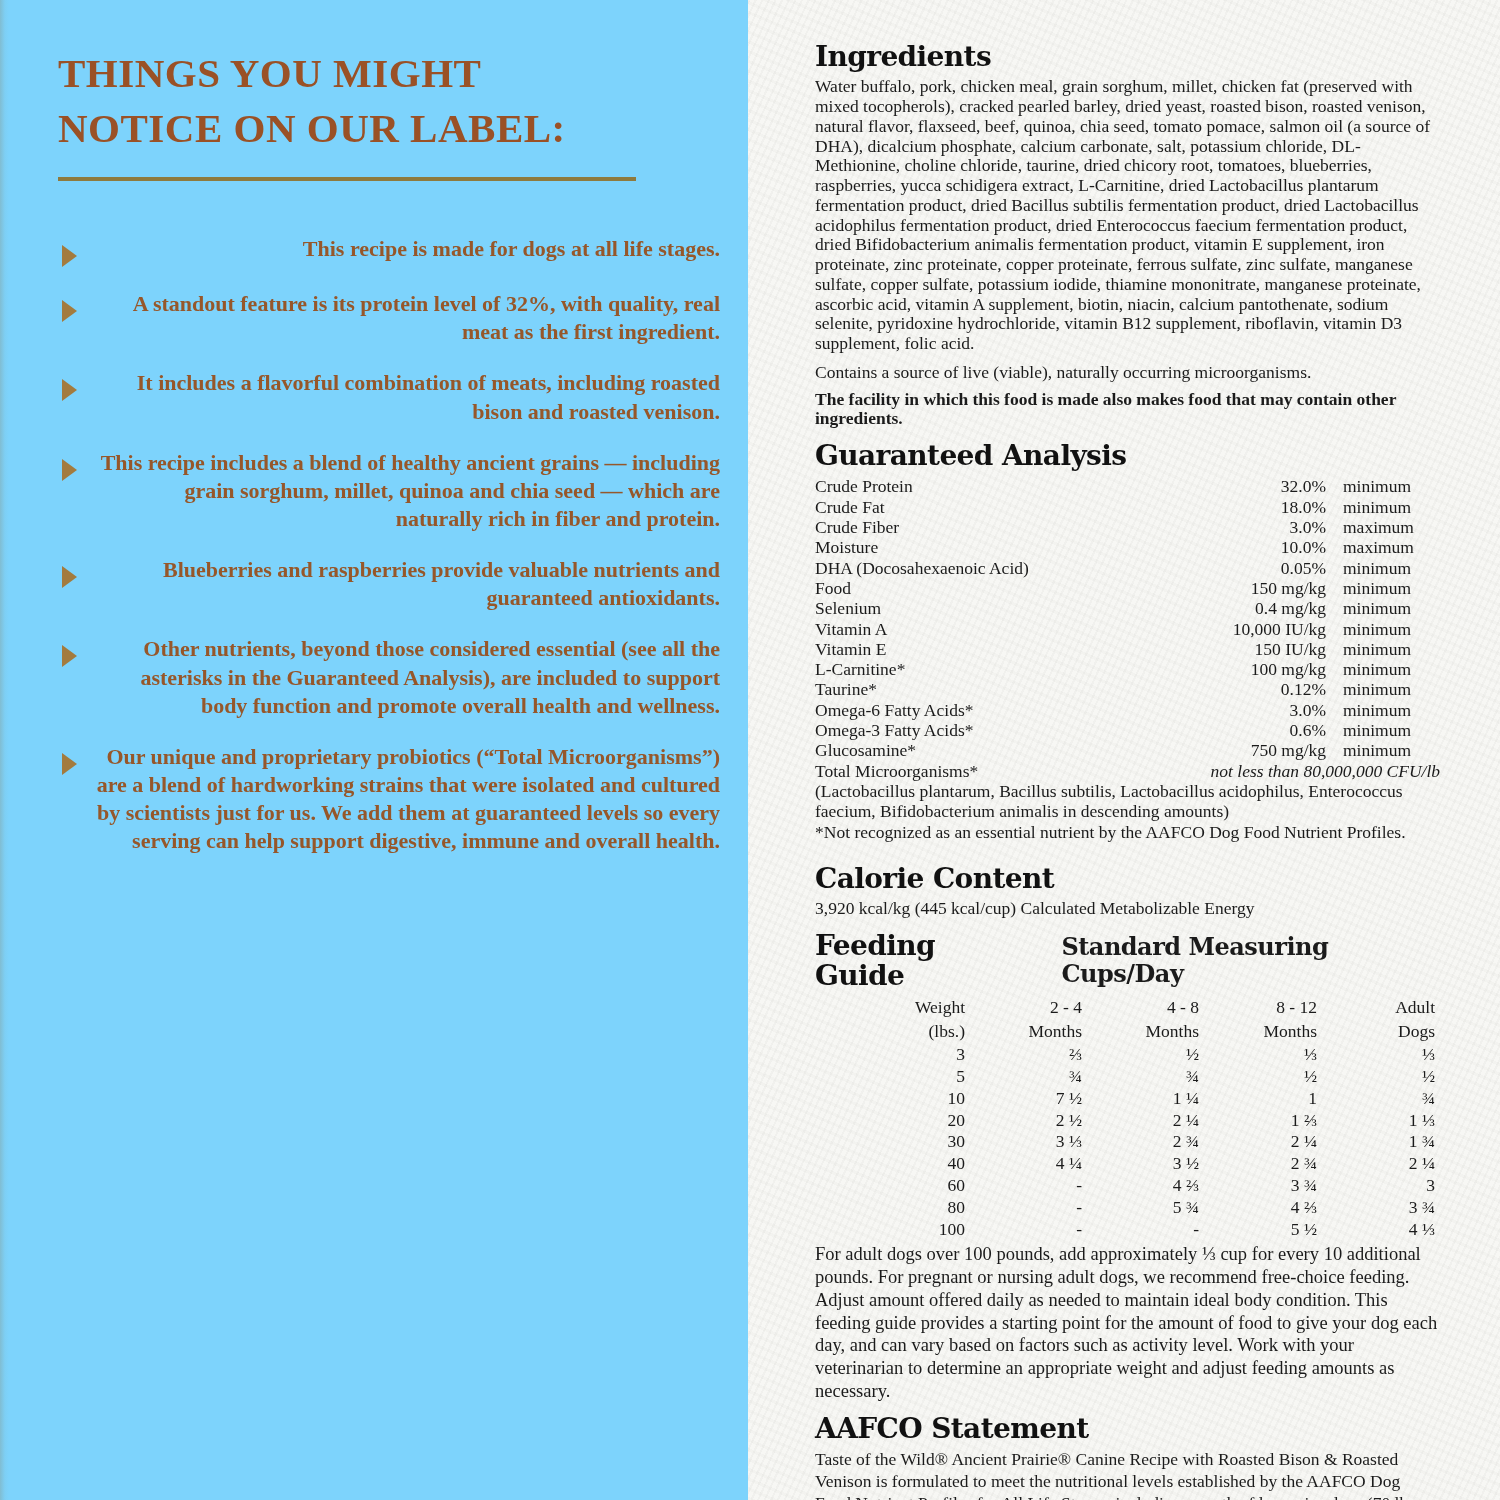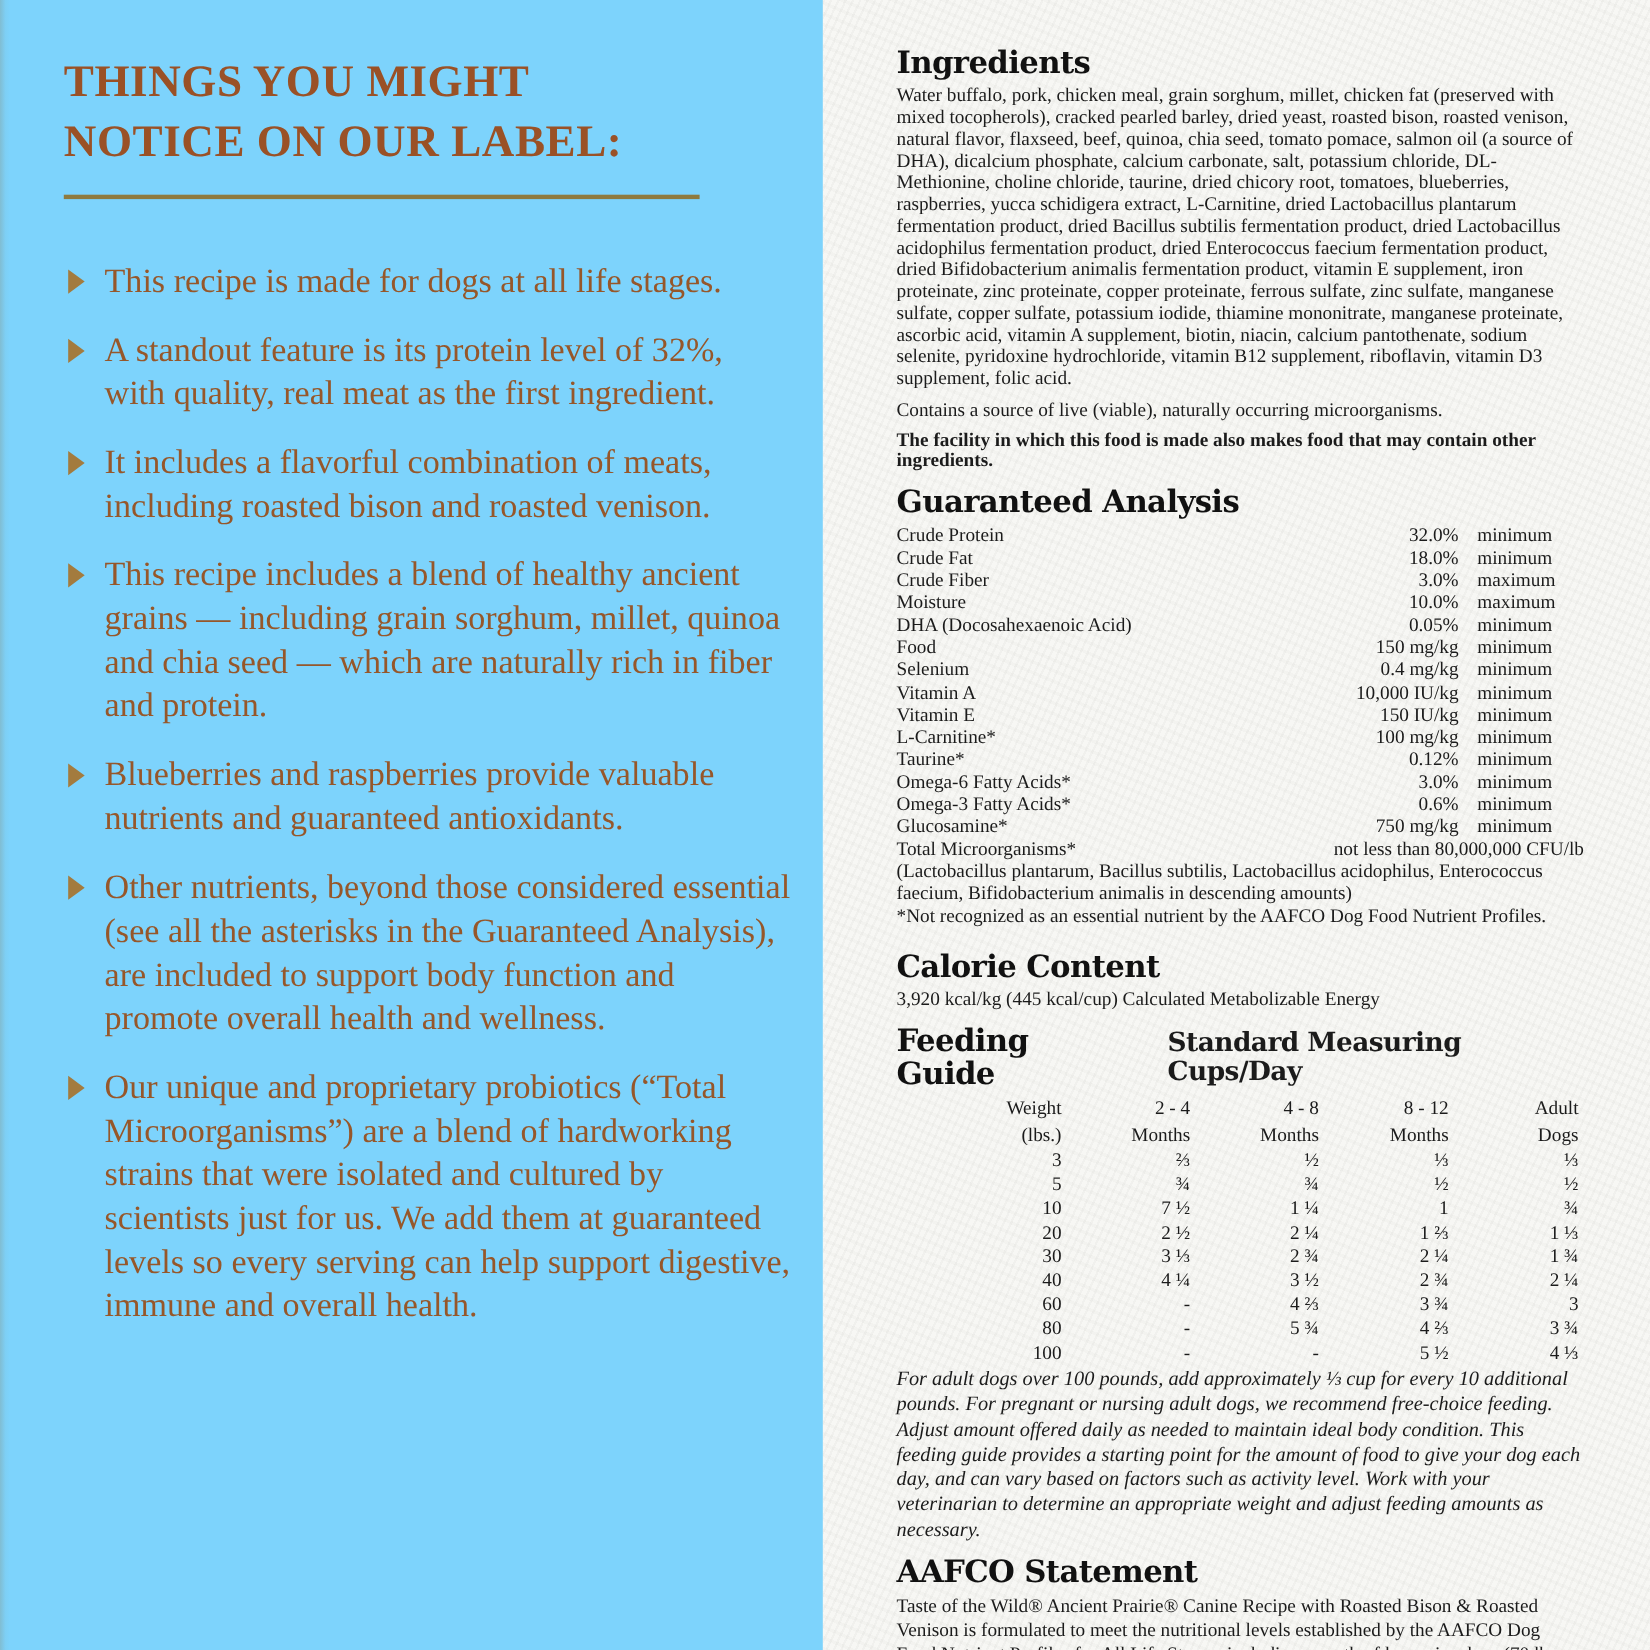--- a/index.html
+++ b/index.html
@@ -22,21 +22,21 @@
     margin:0; color:#9a5126;
     font-size:41px; font-weight:bold; line-height:1.33;
     letter-spacing:0.5px;
   }
   .divider{
     width:578px; height:4px; background:#8e7a3e;
     margin-top:22px;
   }
   .bullets{
     list-style:none; margin:54px 0 0 0; padding:0;
-    color:#96572a; font-size:31px; font-weight:normal; line-height:1.28;
+    color:#96572a; font-size:22px; font-weight:bold; line-height:1.28;text-align:right;
   }
   .bullets li{
     display:flex; margin-bottom:23px;
   }
   .tri{
     flex:0 0 auto; width:0; height:0; margin:10px 18px 0 4px;
     border-top:11px solid transparent;
     border-bottom:11px solid transparent;
     border-left:15px solid #a37b3e;
   }
@@ -62,38 +62,38 @@
   .ing-body{margin-top:5px;}
   .contains-line{margin-top:9px;}
   .facility-line{margin-top:7px; font-weight:bold;}
 
   .ga{margin-top:12px;}
   .ga-rows{margin-top:5px;}
   .ga-row{display:flex; line-height:20.3px;}
   .ga-label{flex:1;}
   .ga-value{width:160px; text-align:right; white-space:nowrap;}
   .ga-qual{width:114px; box-sizing:border-box; padding-left:17px; text-align:left;}
-  .ga-total-value{flex:1.6; text-align:right; white-space:nowrap;}
+  .ga-total-value{flex:1.6; text-align:right; white-space:nowrap;font-style:italic;}
   .ga-note{line-height:20.3px;}
 
   .cal{margin-top:22px;}
   .cal-body{margin-top:5px;}
 
   .fg{margin-top:12px;}
   .fg-head{display:flex; align-items:baseline; gap:38px;}
   .fg-subtitle{
     font-family:"DejaVu Serif", serif; font-weight:bold;
     font-size:24px; letter-spacing:-0.5px;
   }
   .fg-table{width:620px; margin-top:4px;}
   .fg-grid{display:grid; grid-template-columns:150px 117px 117px 118px 118px; text-align:right;}
   .fg-colhead{line-height:24px; padding-bottom:1px;}
   .fg-cell{line-height:21.8px;}
   .fg-note{
-    margin-top:3px; font-style:italic; font-size:18.5px; line-height:1.23;
+    margin-top:3px; font-size:18.5px; line-height:1.23;
     font-weight:500;
   }
 
   .aafco{margin-top:11px;}
   .aafco-body{margin-top:5px; line-height:21.8px;}
 </style>
 </head>
 <body>
 
 <div class="page">

